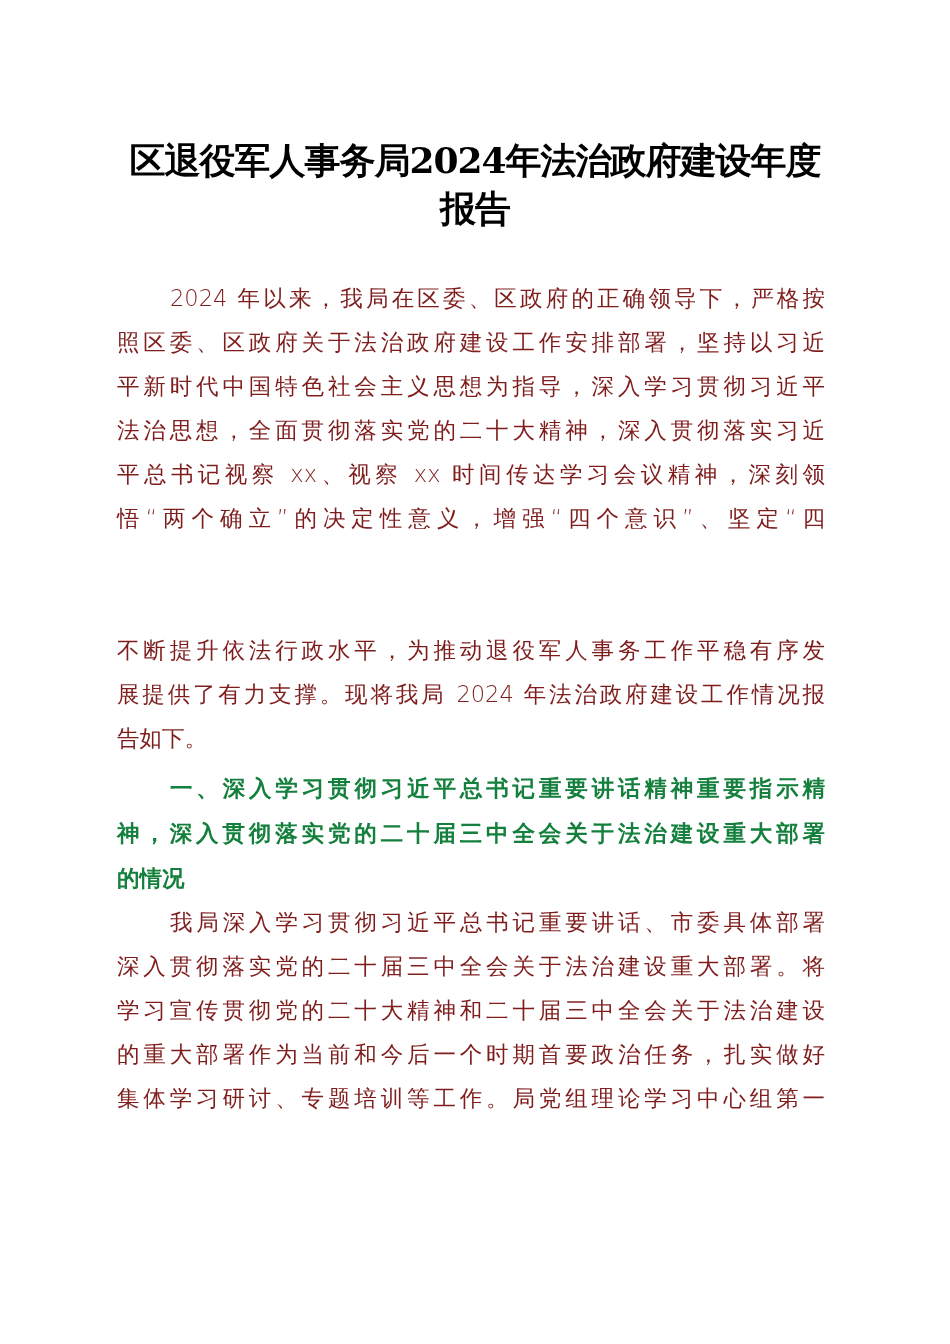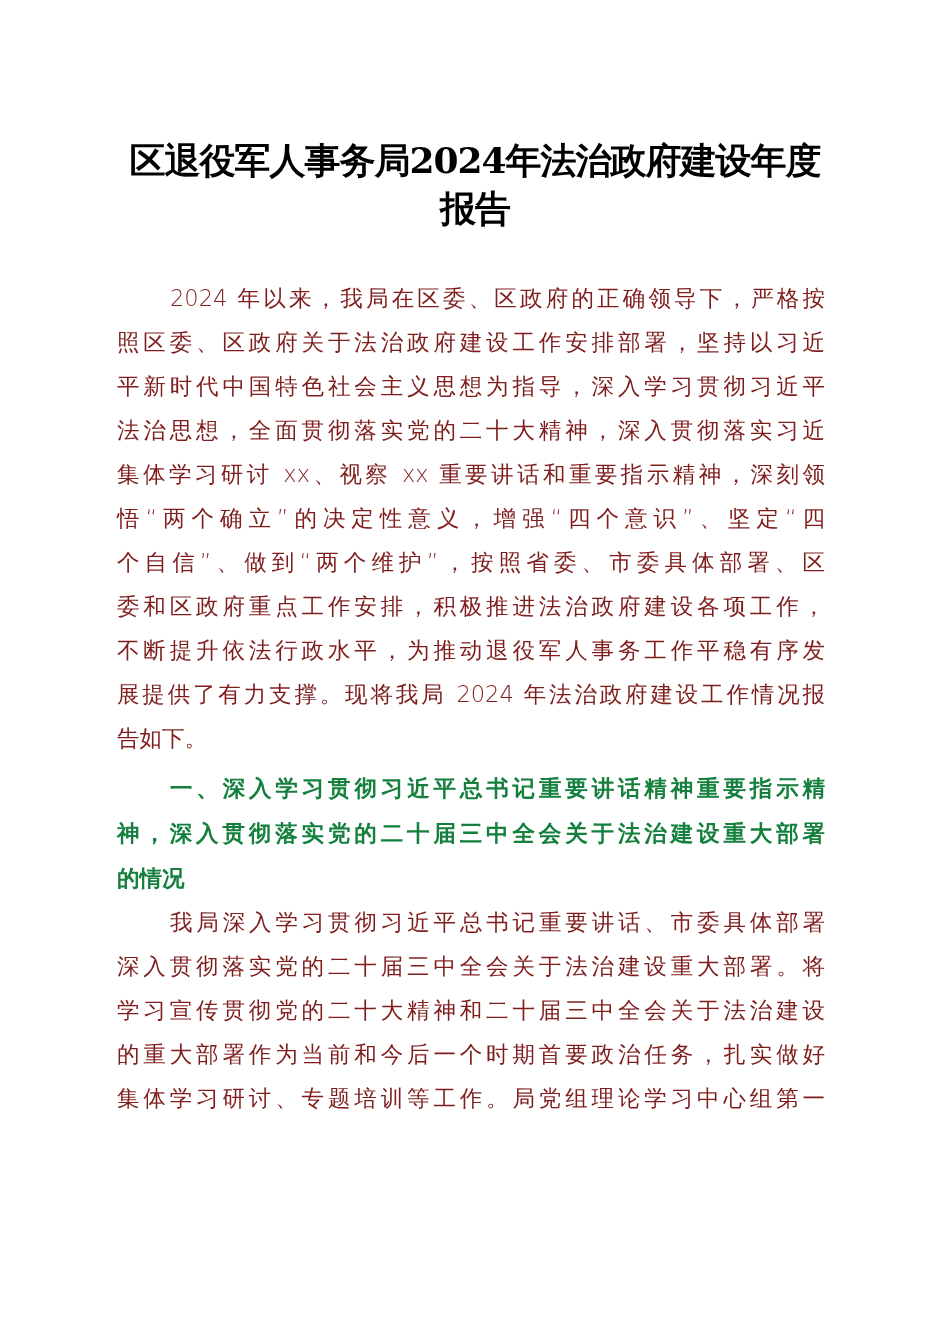--- a/index.html
+++ b/index.html
@@ -64,24 +64,22 @@
 
 <div class="page">
 
   <div class="title title-1">区退役军人事务局2024年法治政府建设年度</div>
   <div class="title title-2">报告</div>
 
   <div class="line indent" style="top:280px">2024 年以来，我局在区委、区政府的正确领导下，严格按</div>
   <div class="line" style="top:324px">照区委、区政府关于法治政府建设工作安排部署，坚持以习近</div>
   <div class="line" style="top:368px">平新时代中国特色社会主义思想为指导，深入学习贯彻习近平</div>
   <div class="line" style="top:412px">法治思想，全面贯彻落实党的二十大精神，深入贯彻落实习近</div>
-  <div class="line" style="top:456px">集体学习研讨 xx、视察 xx 重要讲话和重要指示精神，深刻领</div>
+  <div class="line" style="top:456px">平总书记视察 xx、视察 xx 时间传达学习会议精神，深刻领</div>
   <div class="line" style="top:500px">悟“两个确立”的决定性意义，增强“四个意识”、坚定“四</div>
-  <div class="line" style="top:544px">个自信”、做到“两个维护”，按照省委、市委具体部署、区</div>
-  <div class="line" style="top:588px">委和区政府重点工作安排，积极推进法治政府建设各项工作，</div>
   <div class="line" style="top:632px">不断提升依法行政水平，为推动退役军人事务工作平稳有序发</div>
   <div class="line" style="top:676px">展提供了有力支撑。现将我局 2024 年法治政府建设工作情况报</div>
   <div class="line last" style="top:720px">告如下。</div>
 
   <div class="line indent heading" style="top:770px">一、深入学习贯彻习近平总书记重要讲话精神重要指示精</div>
   <div class="line heading" style="top:815px">神，深入贯彻落实党的二十届三中全会关于法治建设重大部署</div>
   <div class="line heading last" style="top:860px">的情况</div>
 
   <div class="line indent" style="top:904px">我局深入学习贯彻习近平总书记重要讲话、市委具体部署</div>
   <div class="line" style="top:948px">深入贯彻落实党的二十届三中全会关于法治建设重大部署。将</div>

